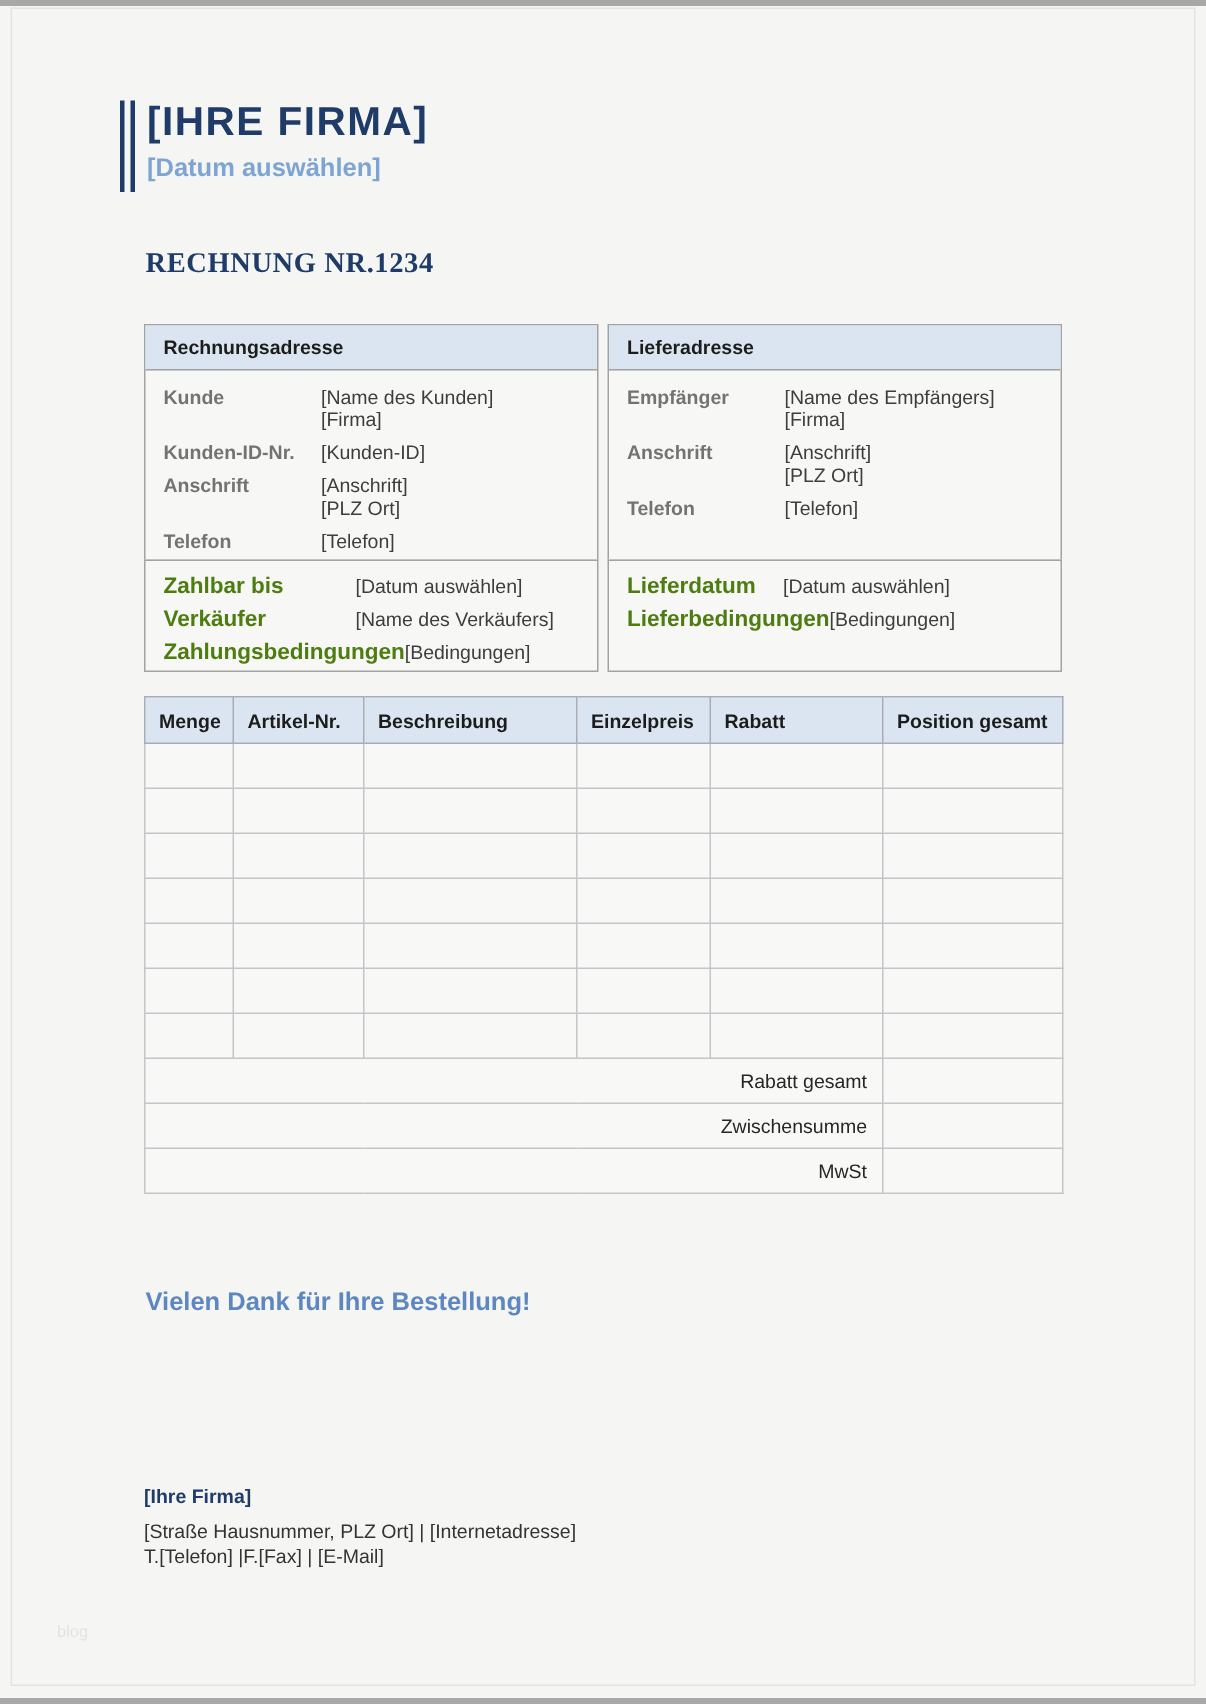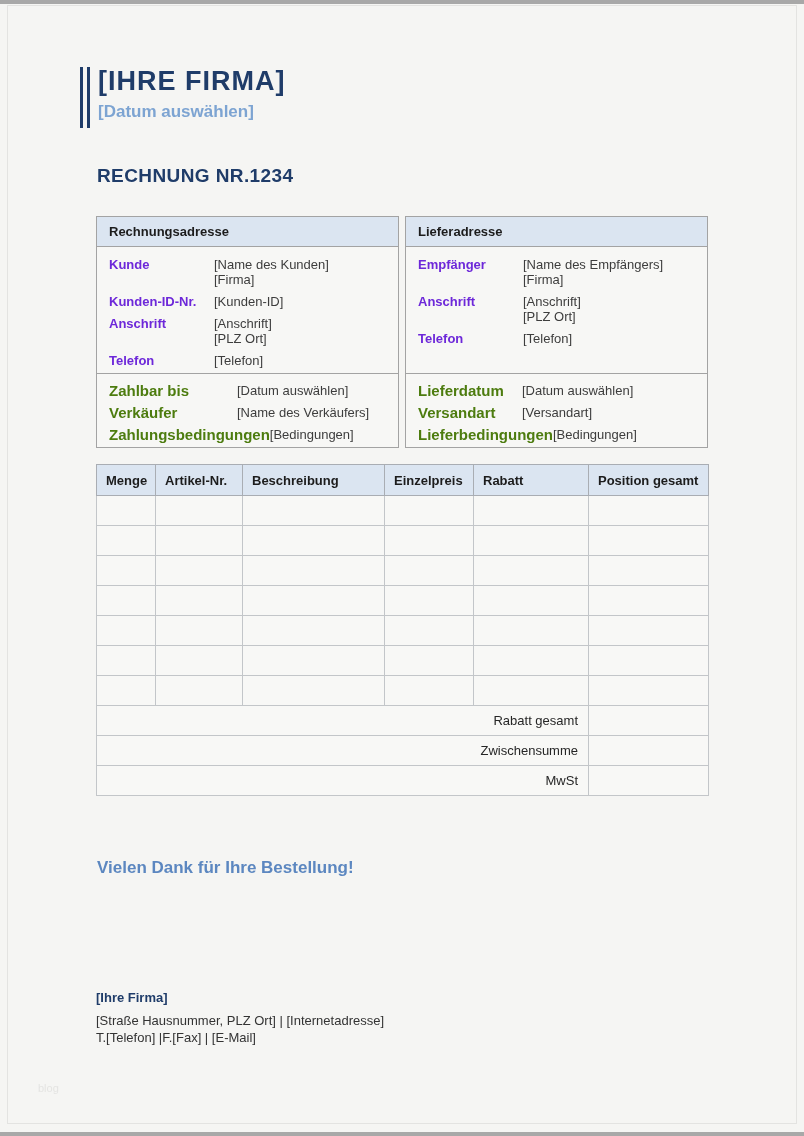--- a/index.html
+++ b/index.html
@@ -25,36 +25,37 @@
     color:var(--navy,#1f3c69);line-height:30px;
   }
   .brand-date{
     margin-top:6px;font-size:17px;font-weight:bold;
     color:var(--accent-light-blue,#7da4d2);
   }
   .doc-title{
     position:absolute;left:97px;top:165px;
     font-size:19px;font-weight:bold;letter-spacing:.4px;
     color:var(--navy,#1f3c69);
+    font-family:Liberation Serif, serif;
   }
   
   .addr-wrap{position:absolute;left:96px;top:216px;width:612px;display:flex;gap:6px;}
   .addr-col{flex:1;min-width:0;}
   .panel{border:1px solid #a3a3a3;background:#f7f7f5;box-sizing:border-box;}
   .panel.upper{height:158px;}
   .panel.terms{height:75px;margin-top:-1px;}
   .panel-head{
     height:30px;box-sizing:border-box;display:flex;align-items:center;
     background:var(--panel-header-bg,#dbe5f1);
     border-bottom:1px solid #a3a3a3;
     padding:0 12px;font-size:13px;font-weight:bold;color:#1c1c1c;
   }
   .panel-body{padding:10px 12px 0;}
   .a-row{display:flex;margin-bottom:7px;}
-  .a-label{min-width:105px;font-size:13px;font-weight:bold;color:#6d28d9;line-height:15px;}
+  .a-label{min-width:105px;font-size:13px;font-weight:bold;color:#737373;line-height:15px;}
   .a-value{font-size:13px;color:#3d3d3d;line-height:15px;}
   .panel.terms .panel-body{padding-top:9px;}
   .t-row{display:flex;margin-bottom:7px;}
   .t-label{min-width:104px;font-size:15px;font-weight:bold;color:#4d7c0f;line-height:15px;}
   .addr-col.left .t-label{min-width:128px;}
   .t-value{font-size:13px;color:#3d3d3d;line-height:15px;}
   
   .items{position:absolute;left:96px;top:464px;}
   table{border-collapse:collapse;table-layout:fixed;width:612px;}
   col.c0{width:59px;}col.c1{width:87px;}col.c2{width:142px;}
@@ -189,24 +190,20 @@
             <div>[Telefon]</div>
           </div>
         </div>
       </div>
     </div>
     <div class="panel terms">
       <div class="panel-body">
         <div class="t-row">
           <div class="t-label">Lieferdatum</div>
           <div class="t-value">[Datum auswählen]</div>
-        </div>
-        <div class="t-row">
-          <div class="t-label">Versandart</div>
-          <div class="t-value">[Versandart]</div>
         </div>
         <div class="t-row">
           <div class="t-label">Lieferbedingungen</div>
           <div class="t-value">[Bedingungen]</div>
         </div>
       </div>
     </div>
   </div>
 
 </div>

